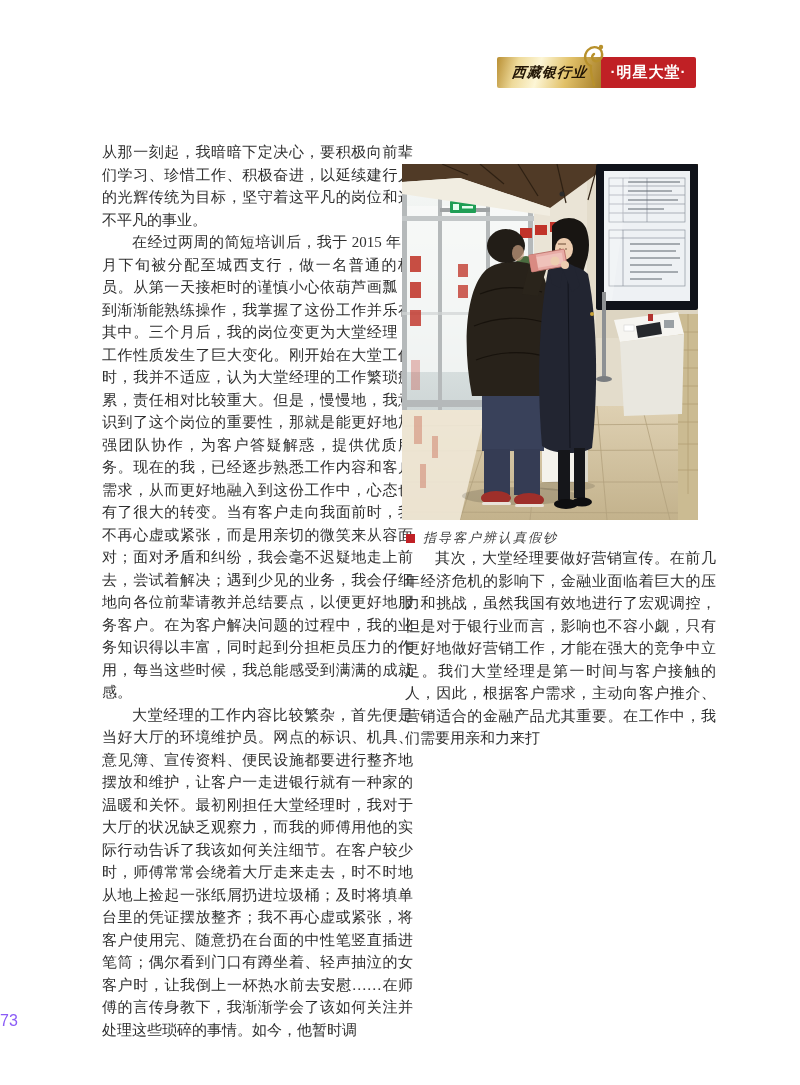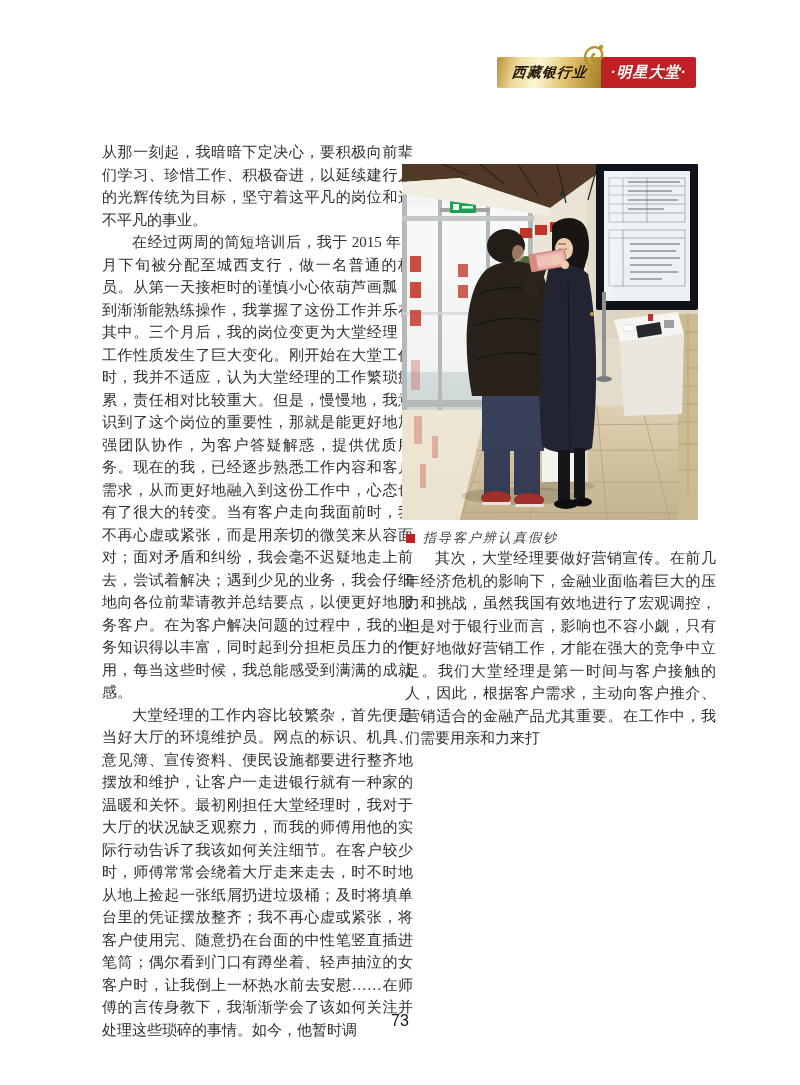--- a/index.html
+++ b/index.html
@@ -9,41 +9,41 @@
   
   .banner{position:absolute;left:497px;top:57px;height:31px;display:flex;z-index:5;}
   .banner-gold{width:104px;height:31px;display:flex;align-items:center;justify-content:center;
     background:linear-gradient(105deg,#b98f33 0%,#eeda9a 20%,#fdf6d6 40%,#e2c26a 66%,#a57d28 100%);
     border-radius:2px 0 0 2px;}
   .banner-gold span{font-style:italic;font-weight:bold;font-size:14px;letter-spacing:1px;
     color:#221505;transform:skewX(-6deg);white-space:nowrap;}
   .banner-red{width:95px;height:31px;display:flex;align-items:center;justify-content:center;
     background:#c02025;border-radius:0 2px 2px 0;}
   .banner-red span{color:#ffffff;font-weight:bold;font-size:15px;letter-spacing:1px;
-    font-family:"Liberation Sans","DejaVu Sans",sans-serif;white-space:nowrap;font-style:italic;}
+    font-family:"Liberation Sans","DejaVu Sans",sans-serif;white-space:nowrap;}
   .ornament{position:absolute;left:84px;top:-16px;width:26px;height:46px;}
 
   
   .col{position:absolute;top:141px;width:311px;font-size:15px;line-height:22.5px;
        text-align:justify;}
   .col-left{left:102px;}
   .col-right{left:405px;}
   .col p{margin:0;}
   .indent{text-indent:2em;}
 
   
   .photo-wrap{margin:23px 0 0 -3px;width:296px;height:356px;line-height:0;}
   .caption-row{margin-top:9px;display:flex;align-items:center;line-height:18px;}
   .caption-bullet{width:9px;height:9px;background:#c02025;margin:0 8px 0 1px;flex:0 0 auto;}
   .caption-text{font-style:italic;font-size:13px;color:#3c3c3c;letter-spacing:2px;}
   .after-photo{margin-top:11px;}
 
   
-  .pageno{position:absolute;left:0;top:1012px;width:100%;text-align:center;
-    font-family:"Liberation Sans","DejaVu Sans",sans-serif;font-size:16px;color:#0f172a;}
+  .pageno{position:absolute;left:0;top:1012px;width:100%;
+    font-family:"Liberation Sans","DejaVu Sans",sans-serif;font-size:16px;color:#8b5cf6;}
 </style>
 </head>
 <body>
 
 <div class="page">
 
   <div class="banner">
     <div class="banner-gold">
       <span>西藏银行业</span>
     </div>

